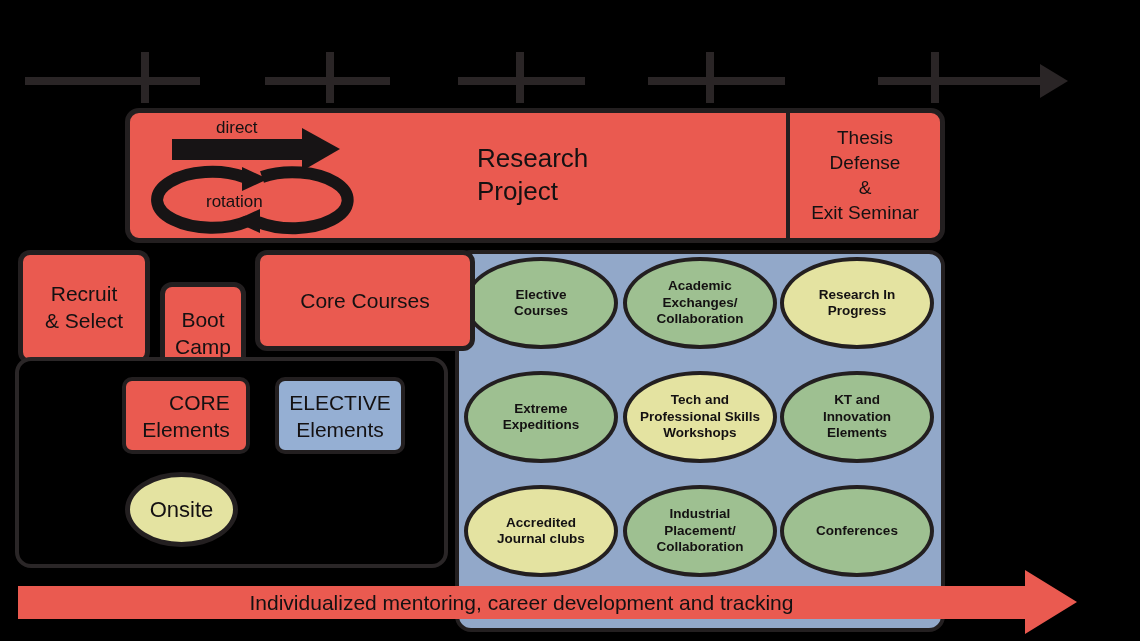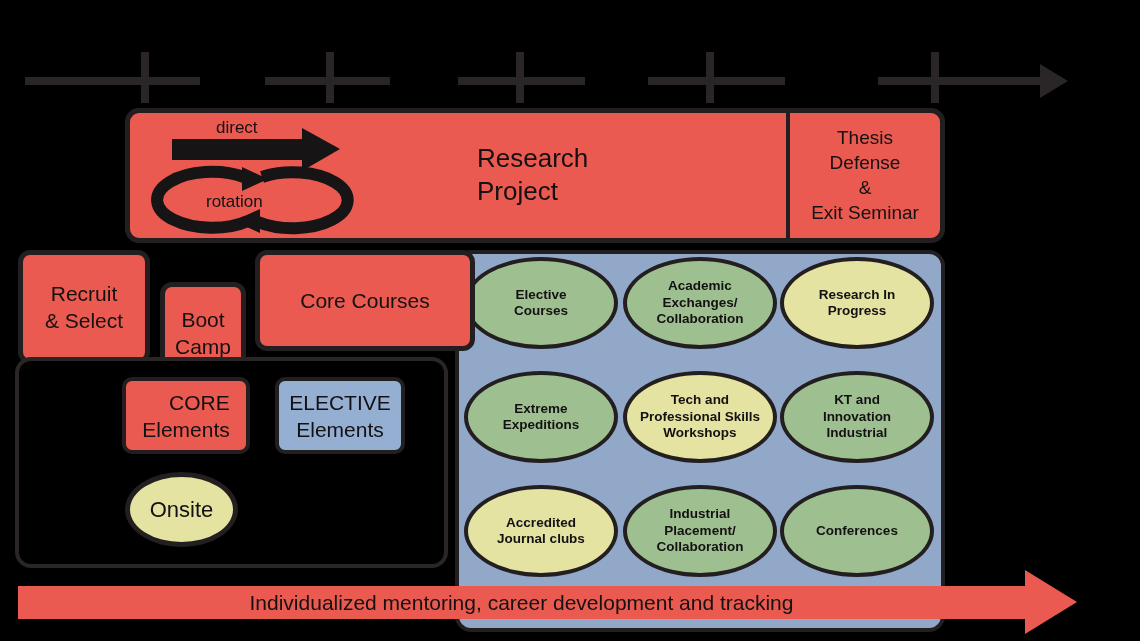--- a/index.html
+++ b/index.html
@@ -137,21 +137,21 @@
 Collaboration</div>
     <div class="bubble b-c3 b-r1" style="background: rgb(228, 227, 161);">Research In
 Progress</div>
     <div class="bubble b-c1 b-r2" style="background: rgb(158, 192, 145);">Extreme
 Expeditions</div>
     <div class="bubble b-c2 b-r2" style="background: rgb(228, 227, 161);">Tech and
 Professional Skills
 Workshops</div>
     <div class="bubble b-c3 b-r2" style="background: rgb(158, 192, 145);">KT and
 Innovation
-Industrial</div>
+Elements</div>
     <div class="bubble b-c1 b-r3" style="background: rgb(228, 227, 161);">Accredited
 Journal clubs</div>
     <div class="bubble b-c2 b-r3" style="background: rgb(158, 192, 145);">Industrial
 Placement/
 Collaboration</div>
     <div class="bubble b-c3 b-r3" style="background: rgb(158, 192, 145);">Conferences</div>
   </div>
 
   <div class="abs bottom-arrow-shaft center">
     <span>Individualized mentoring, career development and tracking</span>

